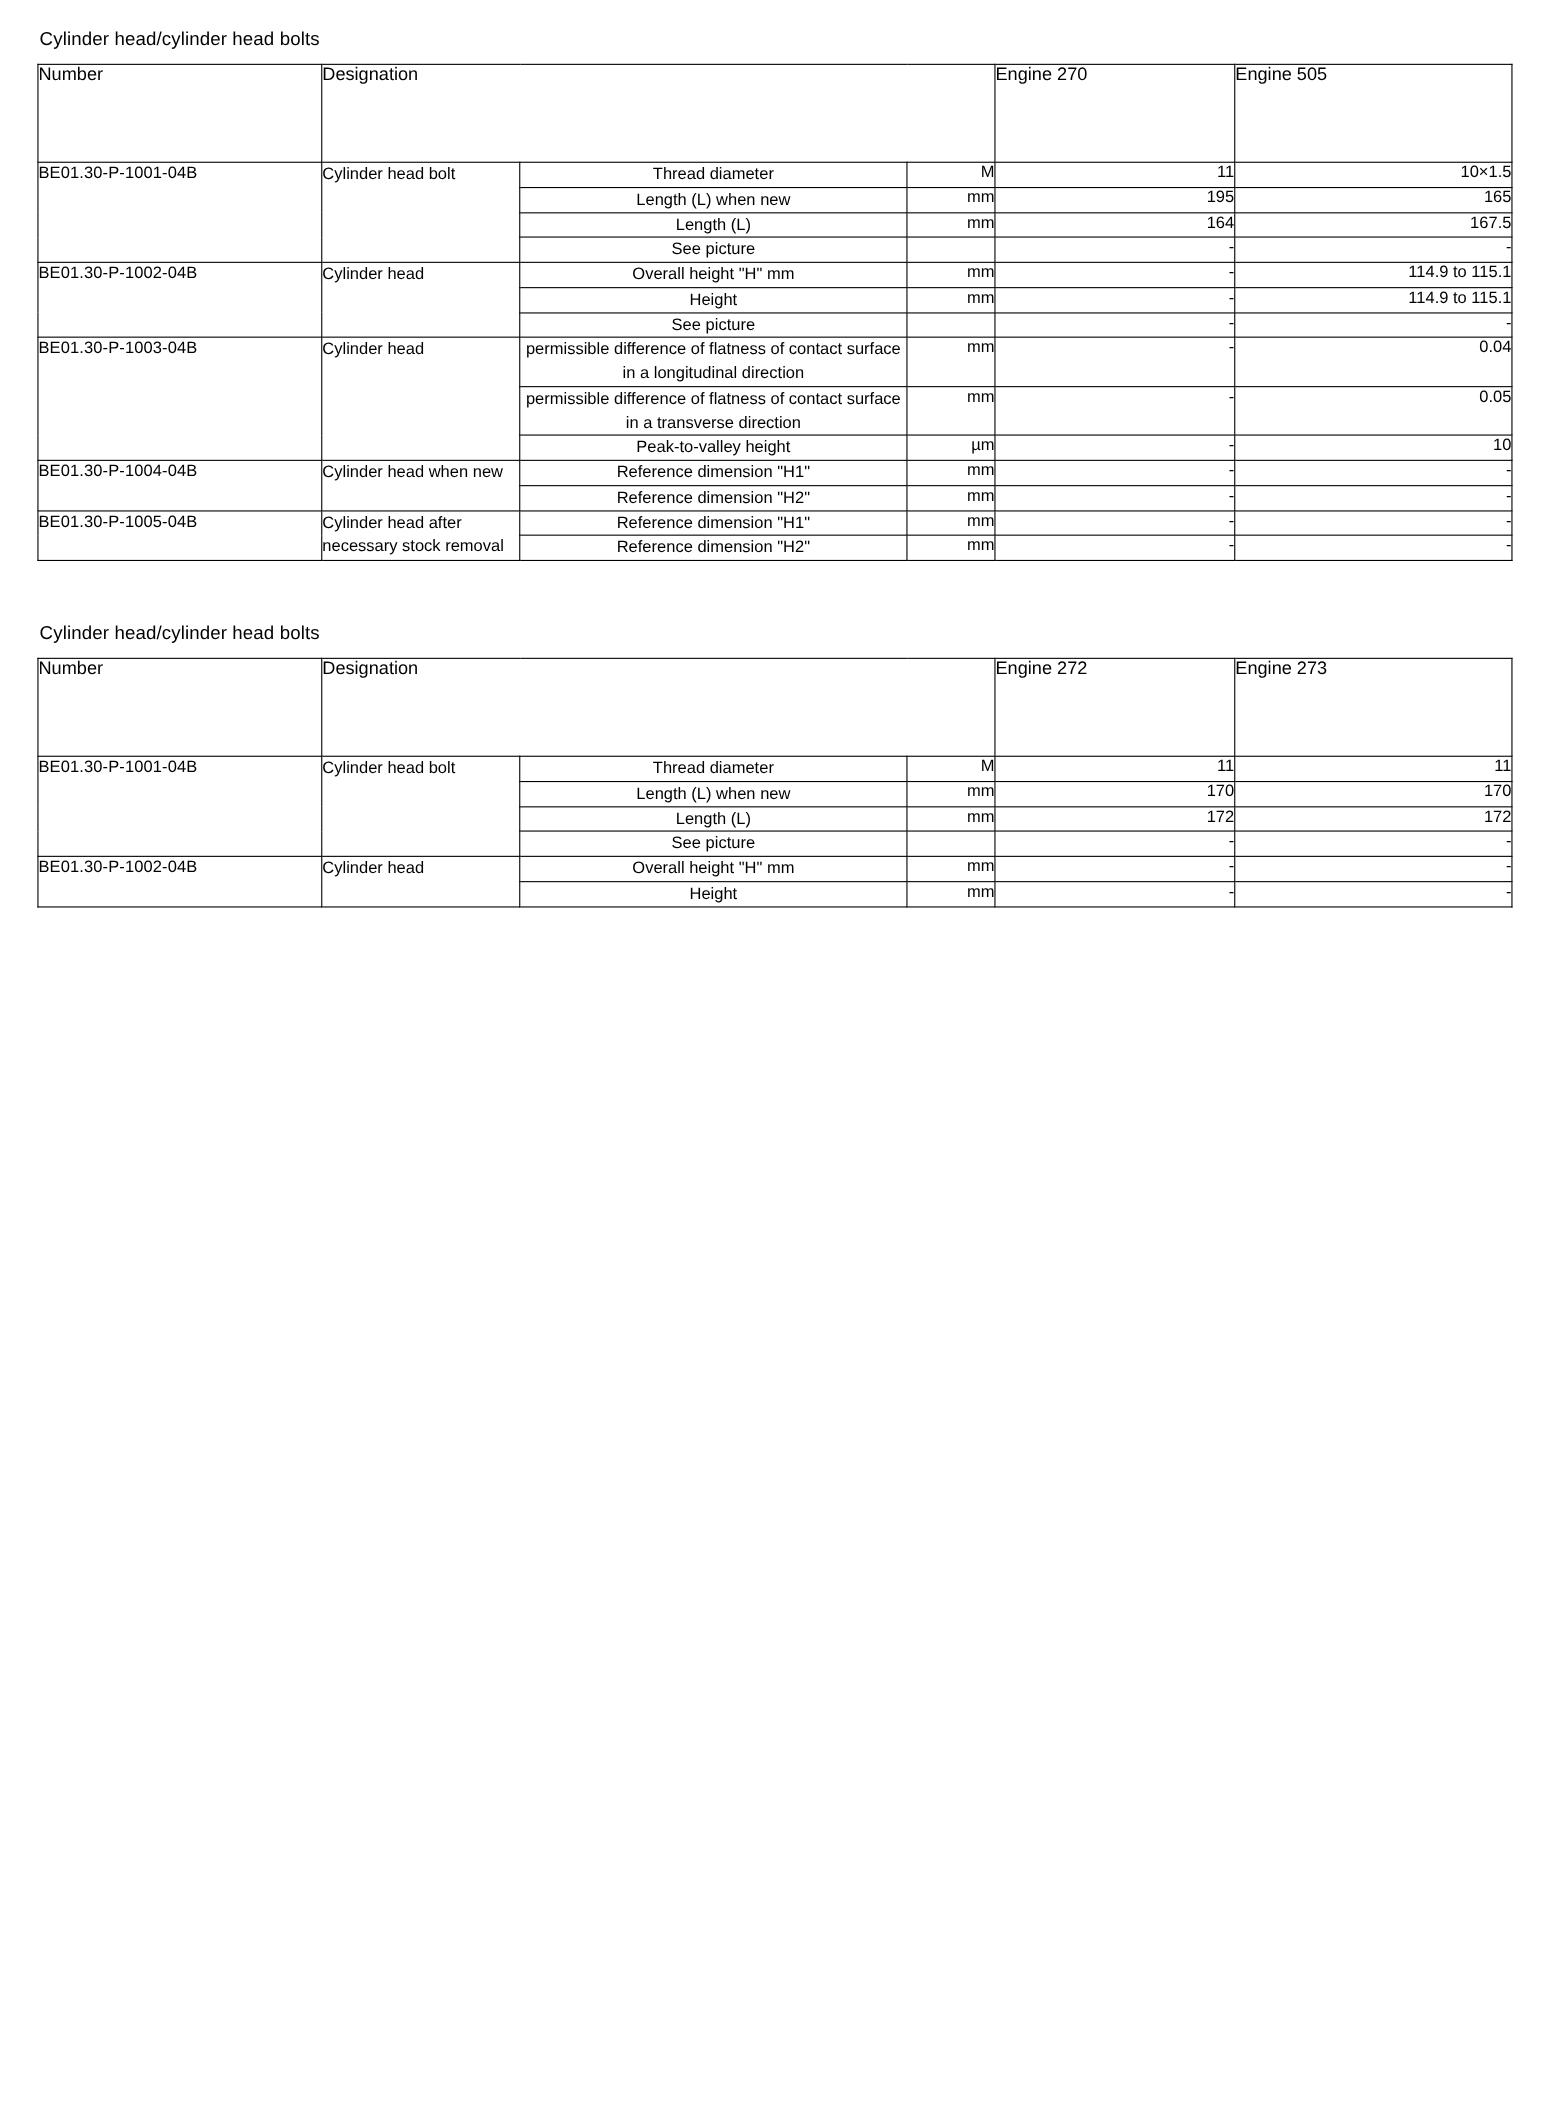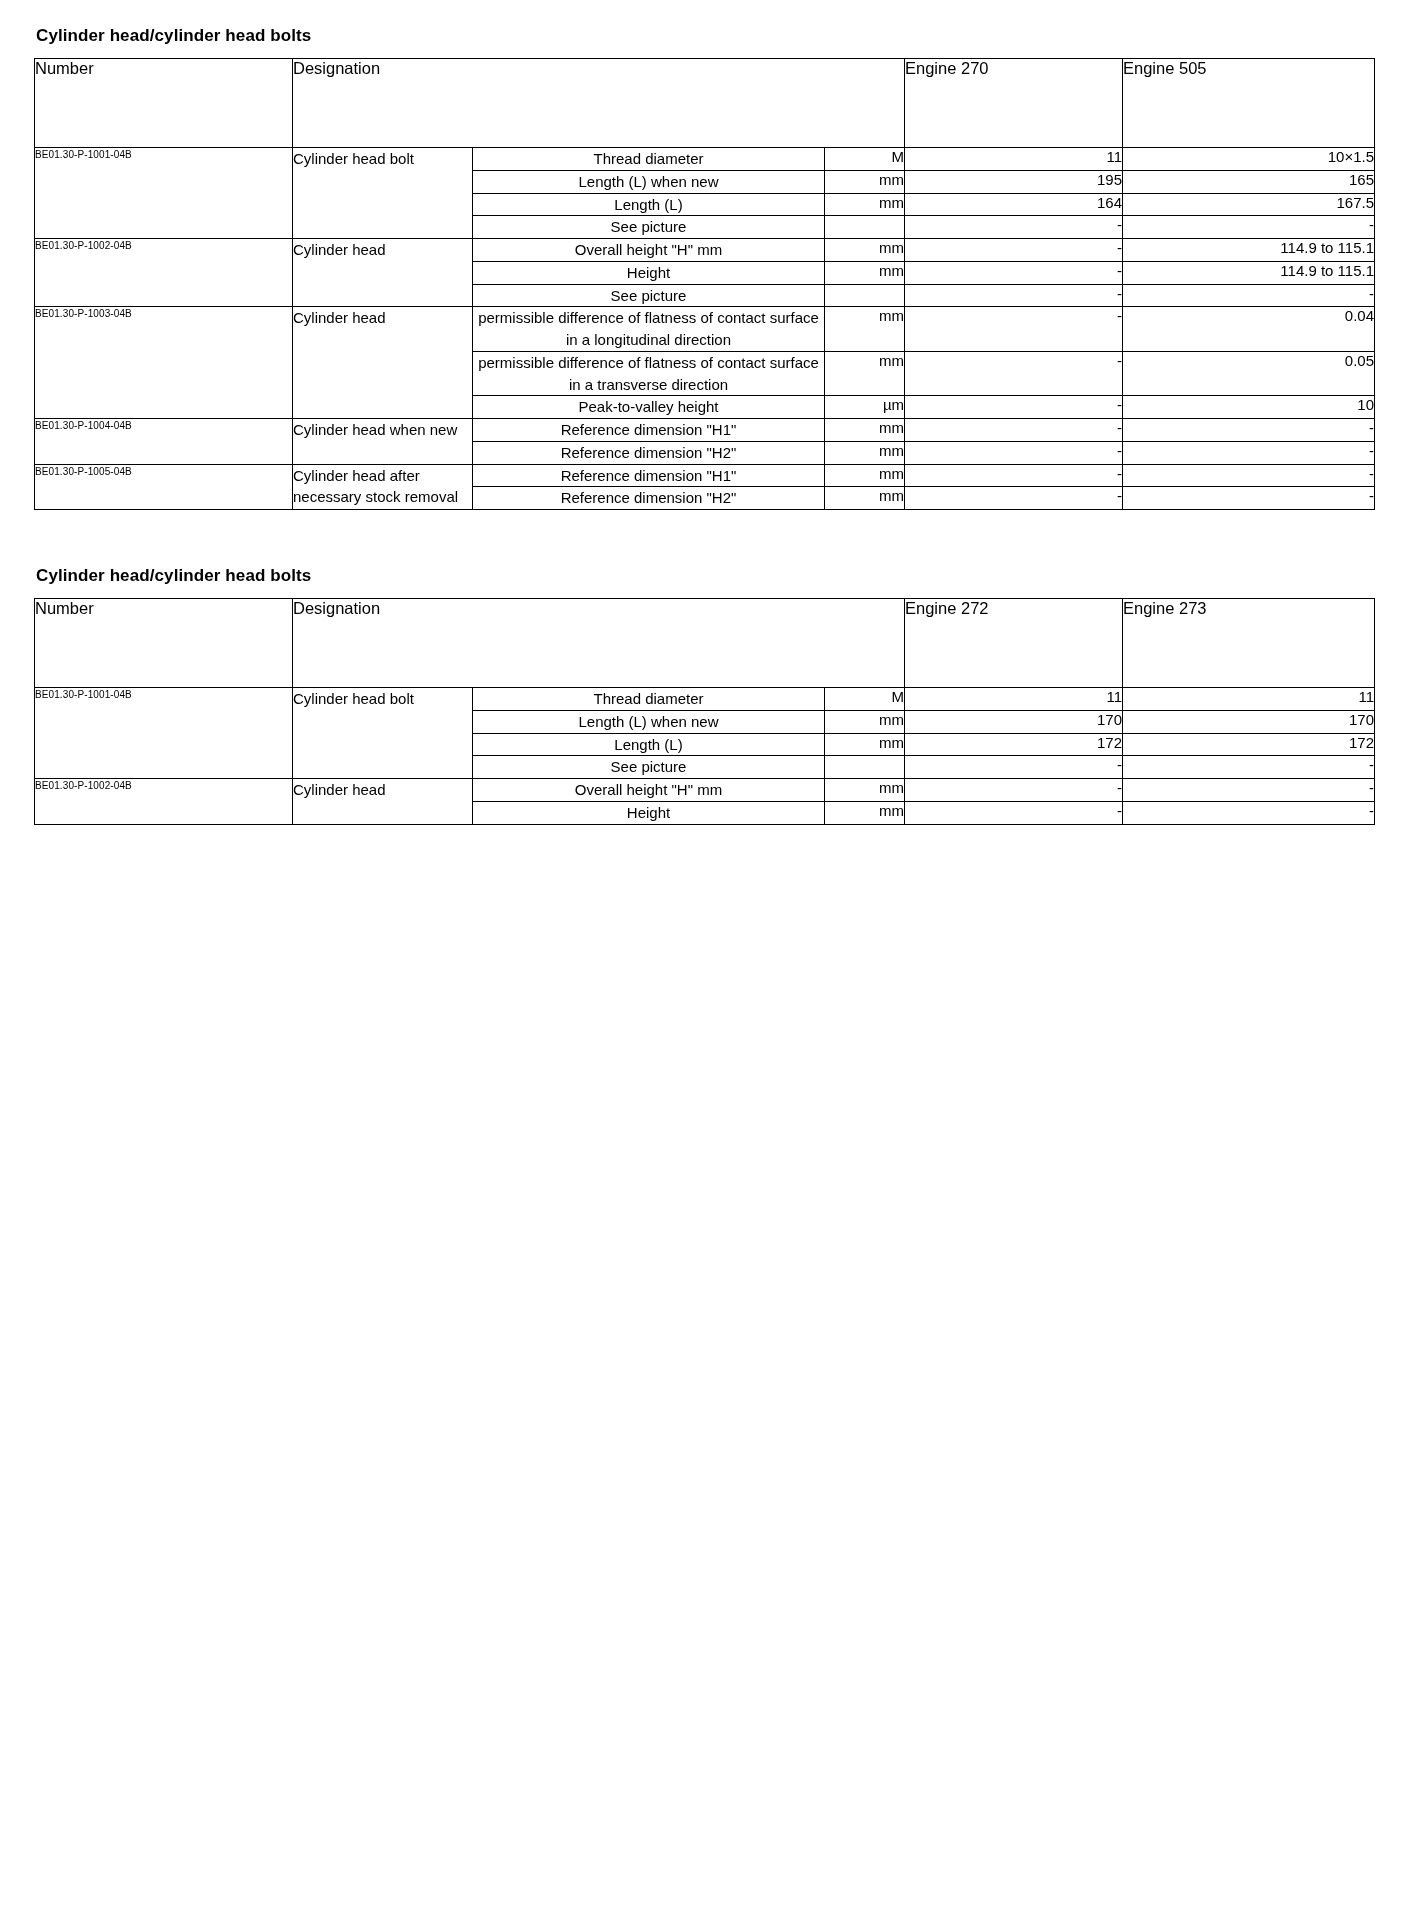--- a/index.html
+++ b/index.html
@@ -14,21 +14,21 @@
     -webkit-font-smoothing: antialiased;
   }
   .page {
     width: 1408px;
     min-height: 1910px;
     box-sizing: border-box;
     padding: 26px 34px 0 34px;
   }
   .section-title {
     font-size: 17px;
-    font-weight: bold;
+    font-weight: normal;
     letter-spacing: 0.1px;
     margin: 0 0 12px 2px;
   }
   table.spec {
     border-collapse: collapse;
     width: 1340px;
     table-layout: fixed;
     border: 1.6px solid #000;
   }
   table.spec td, table.spec th {
@@ -48,21 +48,21 @@
   .hdr-cell {
     font-size: 16.5px;
     font-weight: bold;
     padding: 17px 14px 14px 14px;
     text-align: left;
   }
   .hdr-row .hdr-tall {
     height: 88px;
   }
   .num-cell {
-    font-size: 10px;
+    font-size: 15px;
     padding: 16px 0 10px 14px;
     line-height: 1.35;
     letter-spacing: 0.1px;
   }
   .desig-cell {
     font-size: 15px;
     padding: 14px 10px 10px 14px;
     line-height: 1.45;
     margin-top: 40px;
   }

